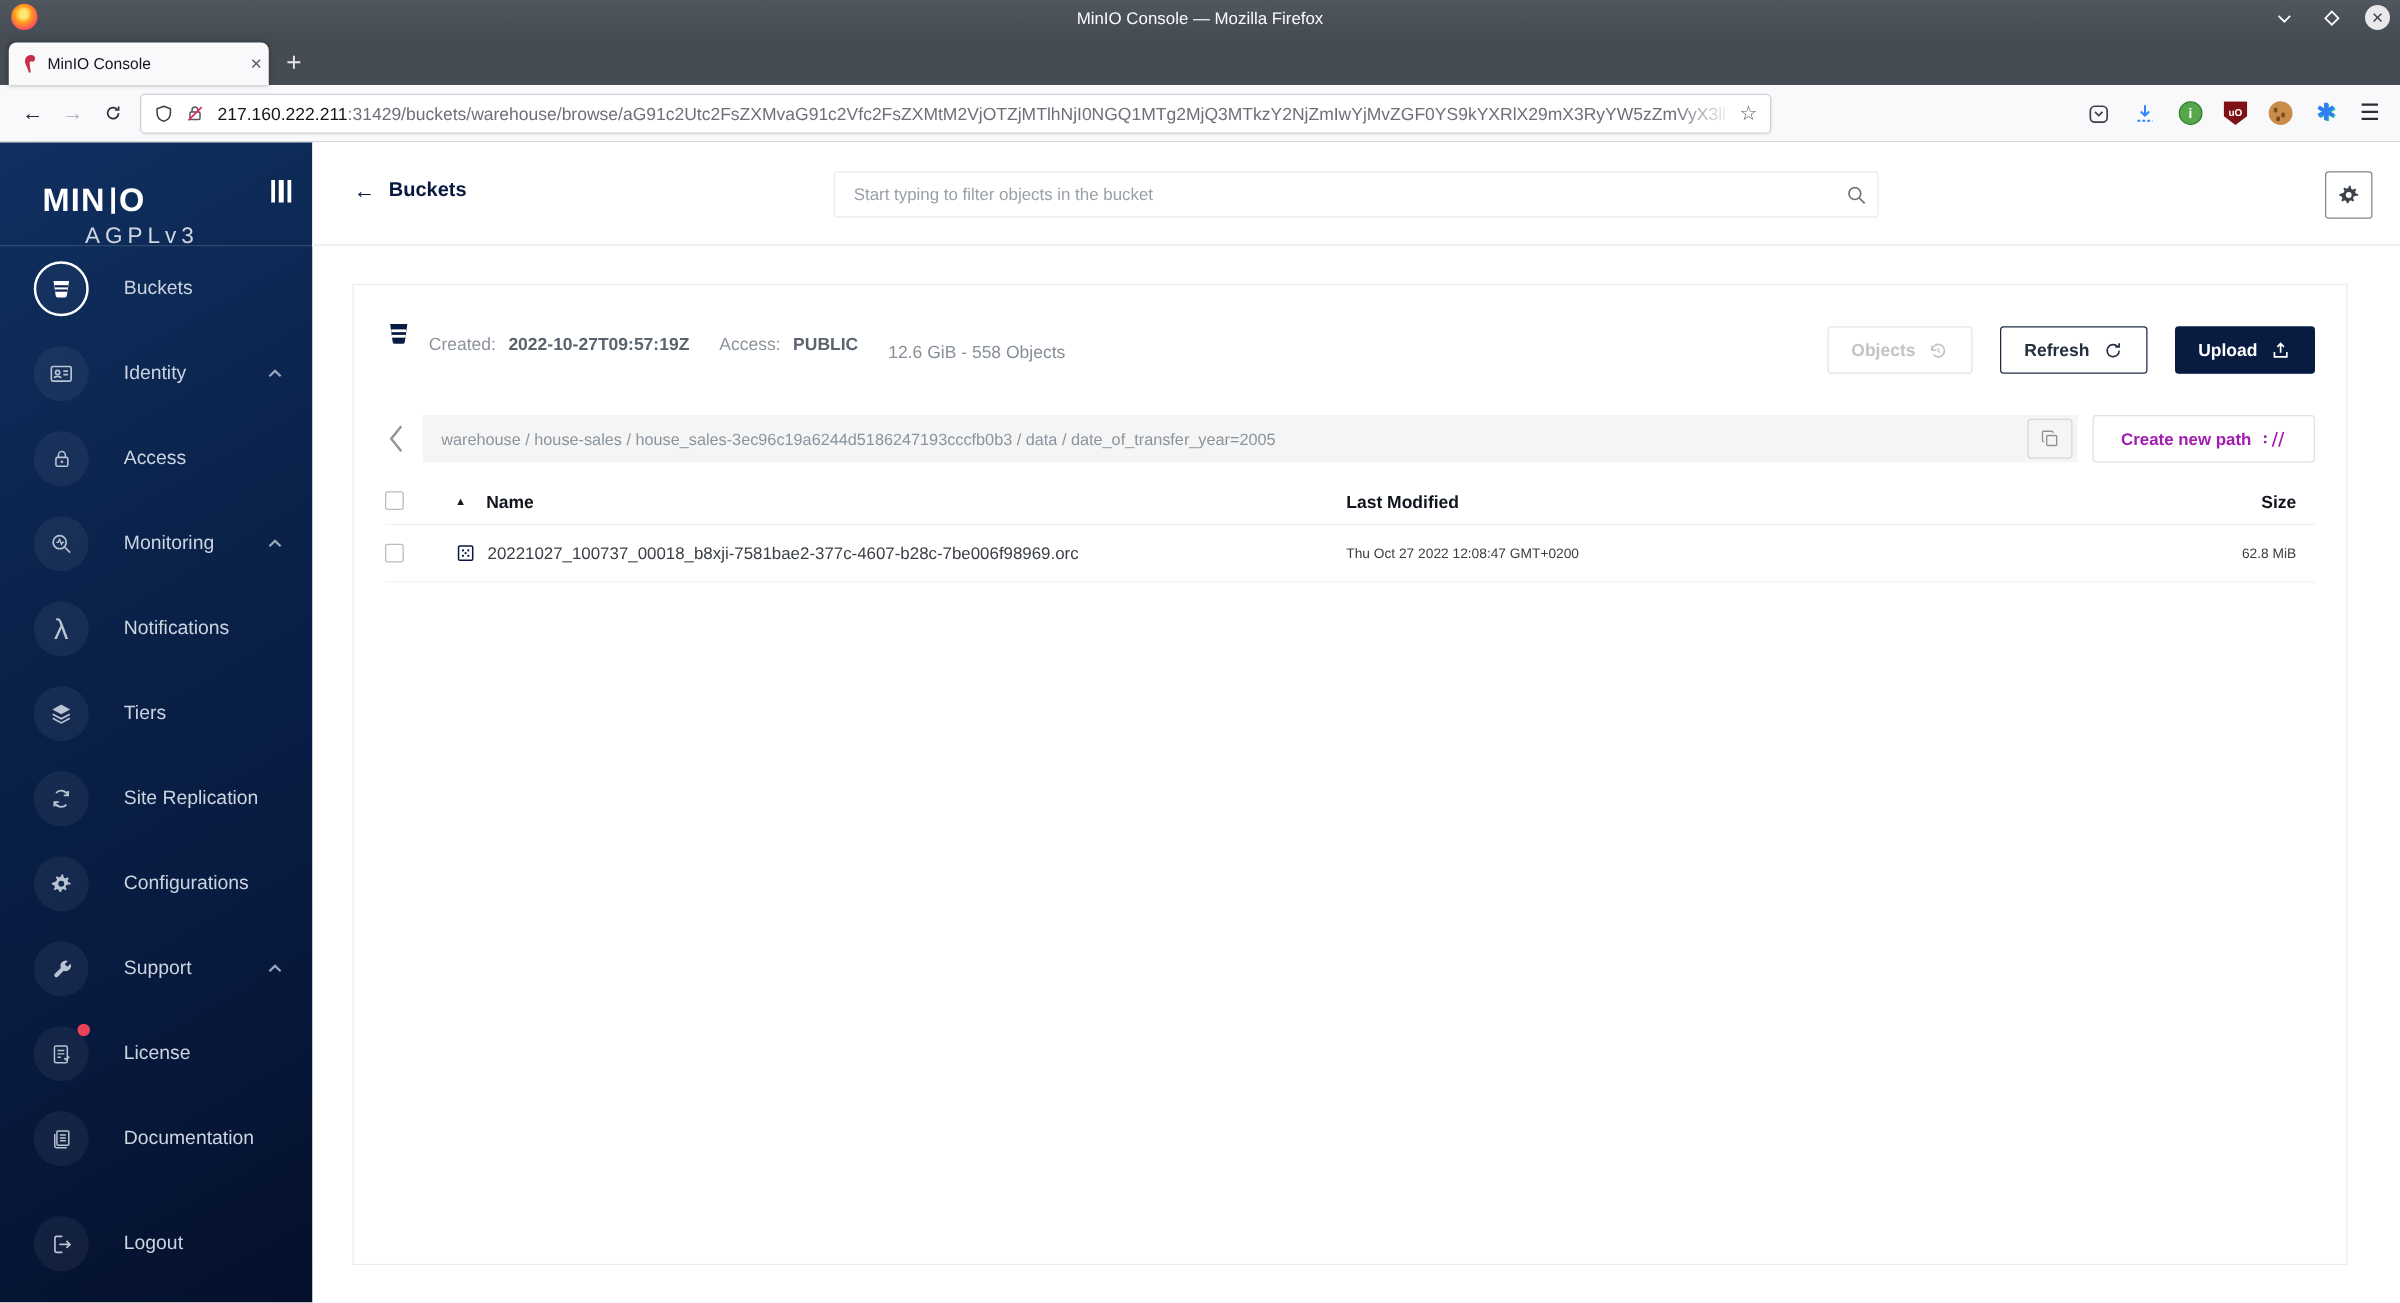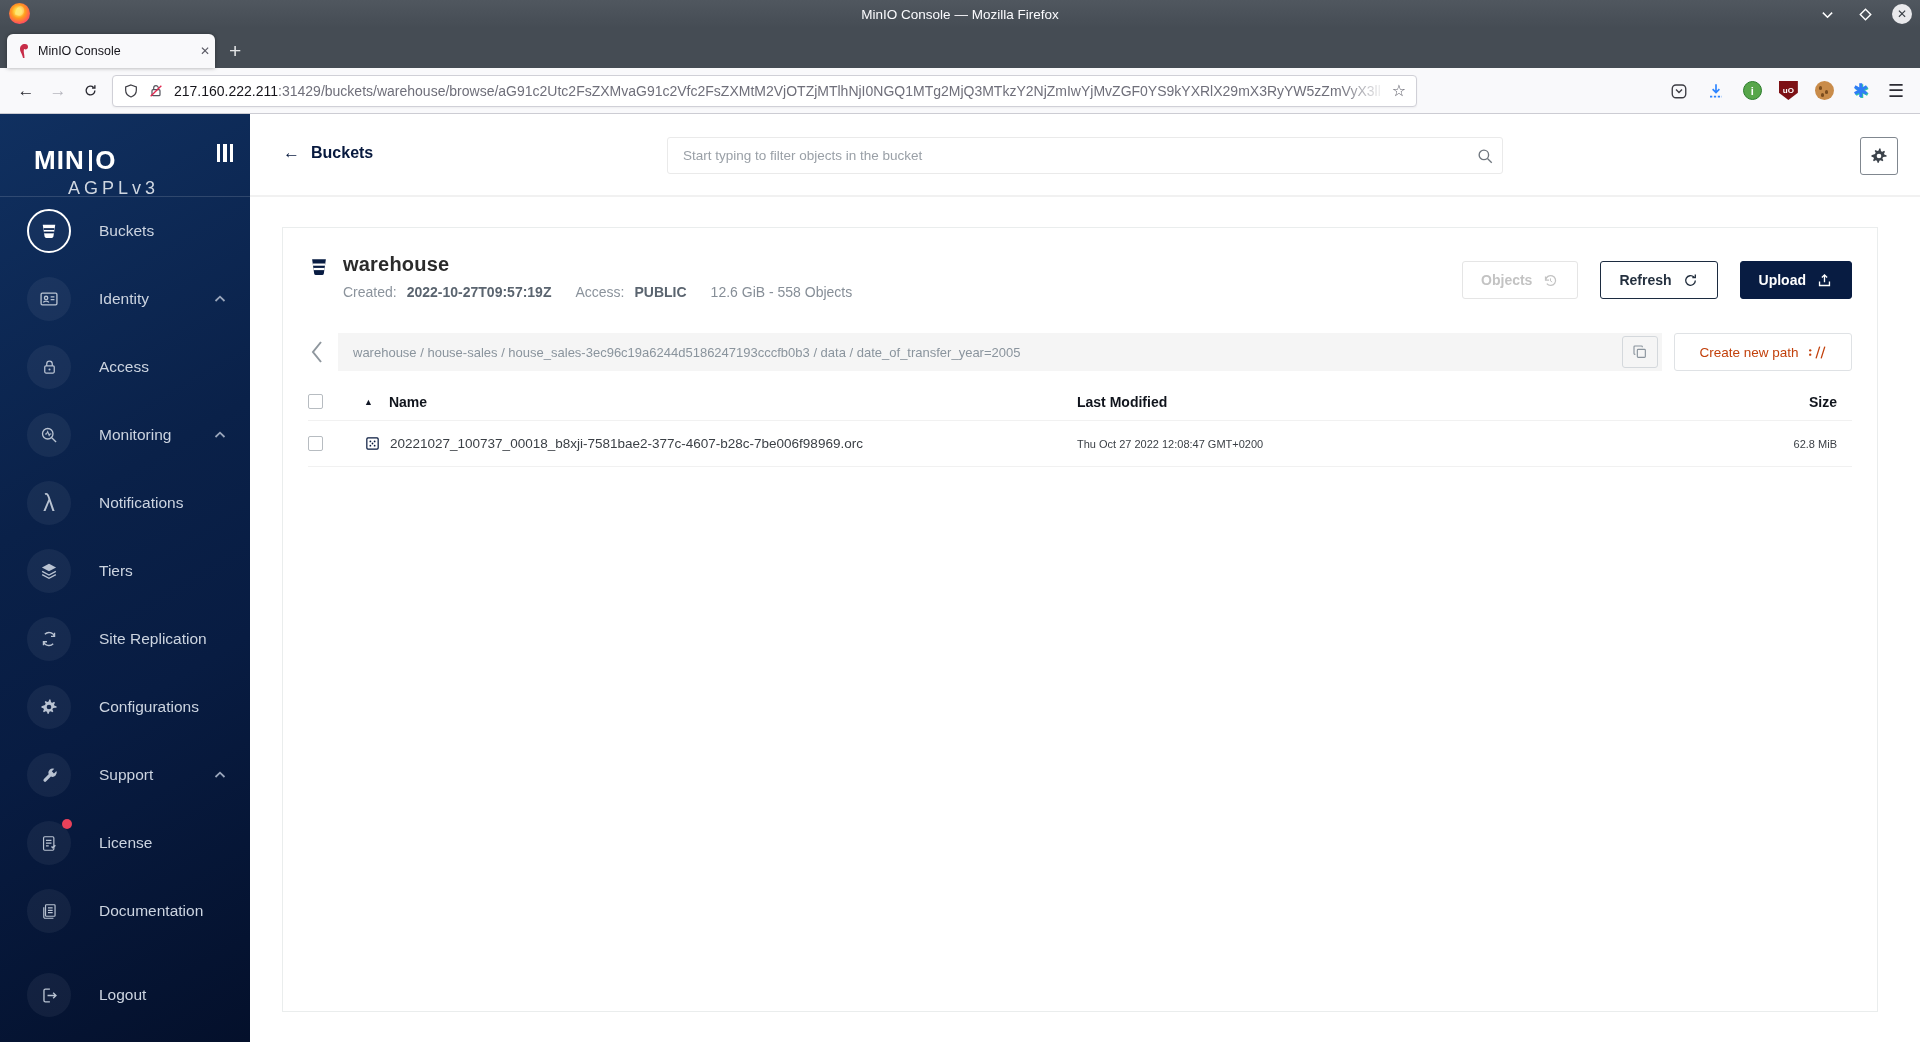--- a/index.html
+++ b/index.html
@@ -89,36 +89,36 @@
     border-radius:3px; background:#fff; display:flex; align-items:center; justify-content:center; color:#3c434b; }
 
   .card { margin:30px 42px 0 32px; border:1px solid #eaeded; background:#fff; height:785px; padding:25px 25px 0 25px; }
 
   .bucket-head { display:flex; align-items:flex-start; }
   .bucket-ic { color:#081C42; margin-top:3px; }
   .bucket-titles { margin-left:13px; flex:1; }
   .bucket-name { font-size:20px; color:#2b2b2b; font-weight:600; letter-spacing:.2px; }
   .bucket-meta { display:flex; align-items:center; gap:10px; margin-top:8px; font-size:14px; color:#8b939c; }
   .meta-strong { color:#5a646f; font-weight:700; }
-  .meta-usage { margin-left:14px; color:#868e97; }
+  .meta-usage { margin-left:14px; color:#868e97;margin-top:12px; }
   .actions { display:flex; align-items:center; gap:22px; padding-top:8px; }
   .btn { height:38px; border-radius:3px; font-size:14px; font-weight:700; display:flex; align-items:center;
     justify-content:center; gap:10px; padding:0 18px; cursor:pointer; background:#fff; }
   .btn-disabled { border:1px solid #e5e5e5; color:#c3c3c3; cursor:default; }
   .btn-outline { border:1px solid #1c2b40; color:#24303f; }
   .btn-primary { background:#081C42; border:1px solid #081C42; color:#fff; }
 
   .path-row { display:flex; align-items:center; margin-top:33px; }
   .path-back { color:#8f979e; margin-right:13px; flex:none; }
   .crumb-bar { flex:1; height:38px; background:#f5f5f5; display:flex; align-items:center; padding:0 4px 0 15px; }
   .crumb-text { flex:1; font-size:13px; color:#8a949d; white-space:nowrap; overflow:hidden; }
   .copy-btn { width:36px; height:32px; border:1px solid #d4d8dc; border-radius:3px; display:flex;
     align-items:center; justify-content:center; color:#8a949d; background:transparent; flex:none; }
   .newpath-btn { width:178px; height:38px; margin-left:12px; border:1px solid #dfe2e5; border-radius:3px;
-    background:#fff; color:#c2410c; font-size:13.5px; font-weight:400; display:flex; align-items:center;
+    background:#fff; color:#a21caf; font-size:13.5px; font-weight:700; display:flex; align-items:center;
     justify-content:center; gap:9px; flex:none; }
 
   .obj-table { margin-top:12px; }
   .trow { display:flex; align-items:center; border-bottom:1px solid #f1f1f1; }
   .thead { height:38px; }
   .tdata { height:46px; }
   .col-check { width:44px; display:flex; align-items:center; }
   .checkbox { width:15px; height:15px; border:1px solid #b7bcc1; border-radius:2px; background:#fff; }
   .col-name { flex:1; display:flex; align-items:center; gap:9px; padding-left:12px; }
   .col-mod { width:640px; }
@@ -395,21 +395,20 @@
 
       <div class="bucket-head">
         <span class="bucket-ic">
           <svg width="22" height="22" viewBox="0 0 24 24">
               <path d="M4.5 3.5h15l-2.2 15.6a2 2 0 0 1-2 1.7H8.7a2 2 0 0 1-2-1.7L4.5 3.5z" fill="currentColor"></path>
               <rect x="5.5" y="8.2" width="13" height="2.4" fill="#fff"></rect>
               <rect x="6" y="13" width="12" height="2.4" fill="#fff"></rect>
             </svg>
         </span>
         <div class="bucket-titles">
-          <div class="bucket-name">warehouse</div>
           <div class="bucket-meta">
             <span>Created:</span>
             <span class="meta-strong">2022-10-27T09:57:19Z</span>
             <span style="margin-left:14px">Access:</span>
             <span class="meta-strong">PUBLIC</span>
             <span class="meta-usage">12.6 GiB - 558 Objects</span>
           </div>
         </div>
         <div class="actions">
           <button class="btn btn-disabled">

